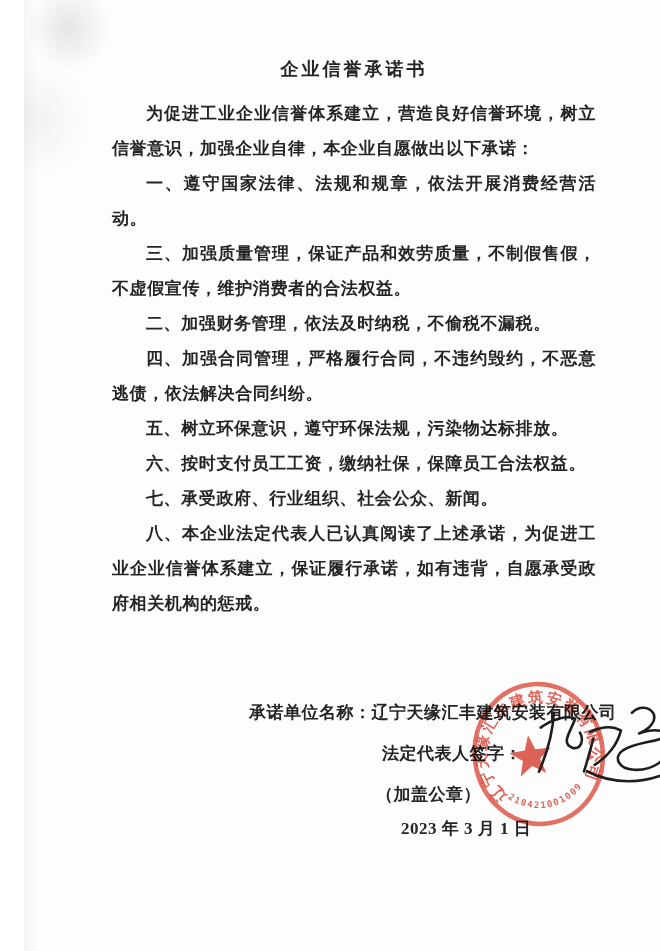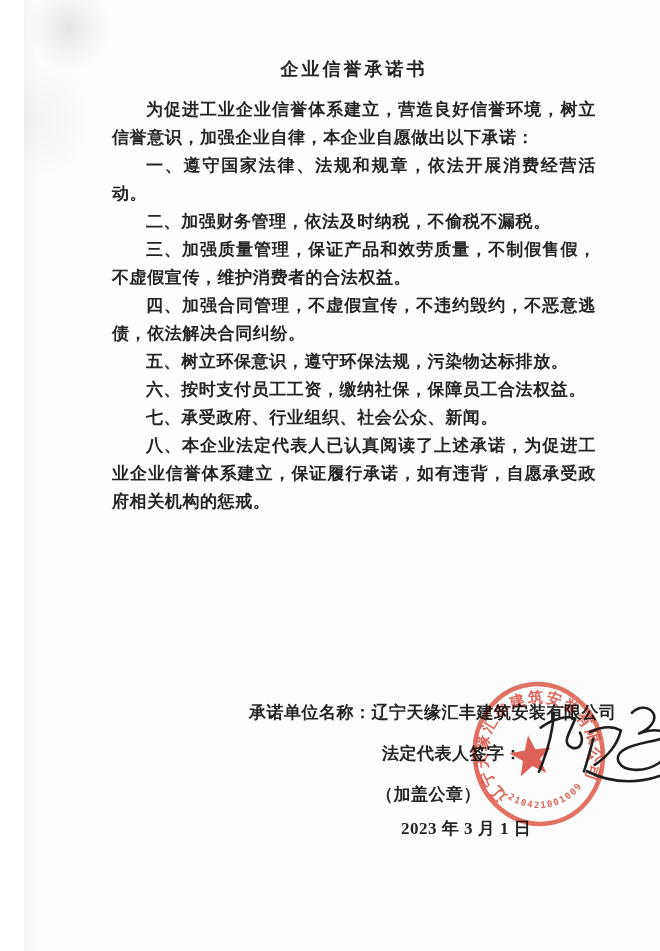--- a/index.html
+++ b/index.html
@@ -18,21 +18,21 @@
     color:#242424;
     margin-left:24px;
   }
   .title{
     position:absolute;top:57px;left:0;width:100%;
     margin:0;text-align:center;
     font-size:18px;font-weight:bold;letter-spacing:3px;
   }
   .body-text{
     position:absolute;top:96px;left:88px;width:484px;
-    font-size:17px;font-weight:bold;line-height:28px;
+    font-size:17px;font-weight:bold;line-height:35px;
     letter-spacing:0.6px;text-align:justify;
   }
   .body-text p{margin:0;text-indent:2em;}
   .sign-line{position:absolute;font-size:17px;font-weight:bold;letter-spacing:0.5px;white-space:nowrap;}
   .unit-line{top:701px;left:225px;}
   .rep-line{top:742px;left:358px;}
   .seal-note-line{top:783px;left:352px;text-align:right;}
   .date-line{top:817px;left:377px;}
   .seal{
     position:absolute;left:441px;top:678px;width:148px;height:156px;
@@ -47,23 +47,23 @@
 </head>
 <body>
 
 <div class="page">
 
   <h1 class="title">企业信誉承诺书</h1>
 
   <div class="body-text">
     <p>为促进工业企业信誉体系建立，营造良好信誉环境，树立信誉意识，加强企业自律，本企业自愿做出以下承诺：</p>
     <p>一、遵守国家法律、法规和规章，依法开展消费经营活动。</p>
+    <p>三、加强质量管理，保证产品和效劳质量，不制假售假，不虚假宣传，维护消费者的合法权益。</p>
     <p>二、加强财务管理，依法及时纳税，不偷税不漏税。</p>
-    <p>三、加强质量管理，保证产品和效劳质量，不制假售假，不虚假宣传，维护消费者的合法权益。</p>
-    <p>四、加强合同管理，不虚假宣传，不违约毁约，不恶意逃债，依法解决合同纠纷。</p>
+    <p>四、加强合同管理，严格履行合同，不违约毁约，不恶意逃债，依法解决合同纠纷。</p>
     <p>五、树立环保意识，遵守环保法规，污染物达标排放。</p>
     <p>六、按时支付员工工资，缴纳社保，保障员工合法权益。</p>
     <p>七、承受政府、行业组织、社会公众、新闻。</p>
     <p>八、本企业法定代表人已认真阅读了上述承诺，为促进工业企业信誉体系建立，保证履行承诺，如有违背，自愿承受政府相关机构的惩戒。</p>
   </div>
 
   <div class="sign-line unit-line">
     <span>承诺单位名称：</span><span>辽宁天缘汇丰建筑安装有限公司</span>
   </div>
 

